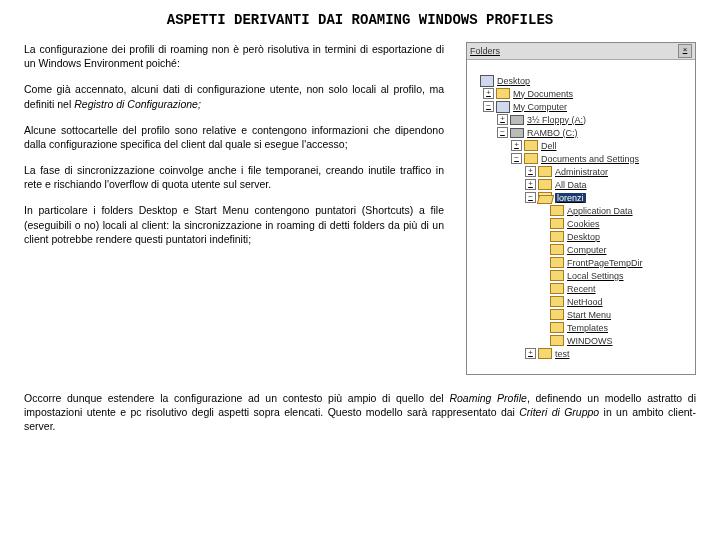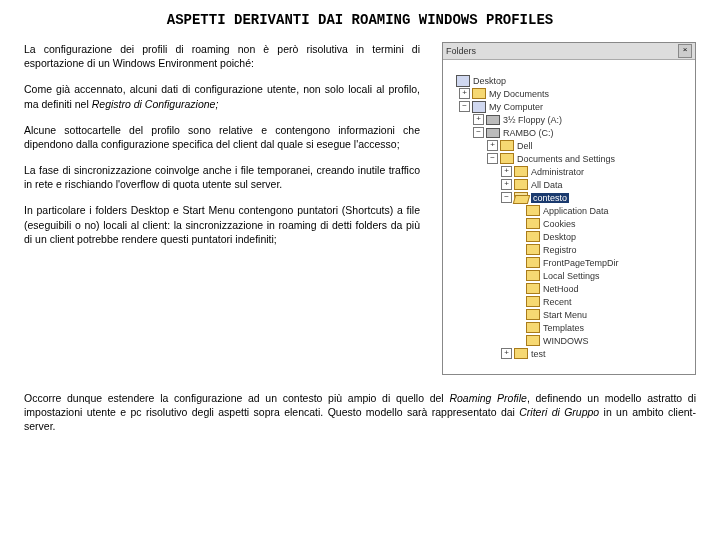--- a/index.html
+++ b/index.html
@@ -25,22 +25,23 @@
   }
   .text-col {
     flex: 1 1 0;
     text-align: justify;
   }
   .text-col p {
     margin: 0 0 12px 0;
     line-height: 1.35;
   }
   .tree-col {
-    width: 254px;
+    width: 230px;
     flex: 0 0 auto;
+    text-decoration: underline;
   }
   .tree-box {
     border: 1px solid #888;
     background: #eee;
     font-size: 9px;
     user-select: none;
   }
   .tree-header {
     display: flex;
     align-items: center;
@@ -234,21 +235,21 @@
             <span class="folder-icon"></span>
             <span class="label">All Data</span>
           </div>
           <div class="tree-row selected">
             <span class="ind"></span>
             <span class="ind"></span>
             <span class="ind"></span>
             <span class="ind"></span>
             <span class="glyph">−</span>
             <span class="folder-icon open"></span>
-            <span class="label">contesto</span>
+            <span class="label">lorenzi</span>
           </div>
           <div class="tree-row">
             <span class="ind"></span>
             <span class="ind"></span>
             <span class="ind"></span>
             <span class="ind"></span>
             <span class="ind"></span>
             <span class="glyph none"></span>
             <span class="folder-icon"></span>
             <span class="label">Application Data</span>
@@ -274,21 +275,21 @@
             <span class="label">Desktop</span>
           </div>
           <div class="tree-row">
             <span class="ind"></span>
             <span class="ind"></span>
             <span class="ind"></span>
             <span class="ind"></span>
             <span class="ind"></span>
             <span class="glyph none"></span>
             <span class="folder-icon"></span>
-            <span class="label">Registro</span>
+            <span class="label">Computer</span>
           </div>
           <div class="tree-row">
             <span class="ind"></span>
             <span class="ind"></span>
             <span class="ind"></span>
             <span class="ind"></span>
             <span class="ind"></span>
             <span class="glyph none"></span>
             <span class="folder-icon"></span>
             <span class="label">FrontPageTempDir</span>
@@ -304,31 +305,31 @@
             <span class="label">Local Settings</span>
           </div>
           <div class="tree-row">
             <span class="ind"></span>
             <span class="ind"></span>
             <span class="ind"></span>
             <span class="ind"></span>
             <span class="ind"></span>
             <span class="glyph none"></span>
             <span class="folder-icon"></span>
+            <span class="label">Recent</span>
+          </div>
+          <div class="tree-row">
+            <span class="ind"></span>
+            <span class="ind"></span>
+            <span class="ind"></span>
+            <span class="ind"></span>
+            <span class="ind"></span>
+            <span class="glyph none"></span>
+            <span class="folder-icon"></span>
             <span class="label">NetHood</span>
-          </div>
-          <div class="tree-row">
-            <span class="ind"></span>
-            <span class="ind"></span>
-            <span class="ind"></span>
-            <span class="ind"></span>
-            <span class="ind"></span>
-            <span class="glyph none"></span>
-            <span class="folder-icon"></span>
-            <span class="label">Recent</span>
           </div>
           <div class="tree-row">
             <span class="ind"></span>
             <span class="ind"></span>
             <span class="ind"></span>
             <span class="ind"></span>
             <span class="ind"></span>
             <span class="glyph none"></span>
             <span class="folder-icon"></span>
             <span class="label">Start Menu</span>

